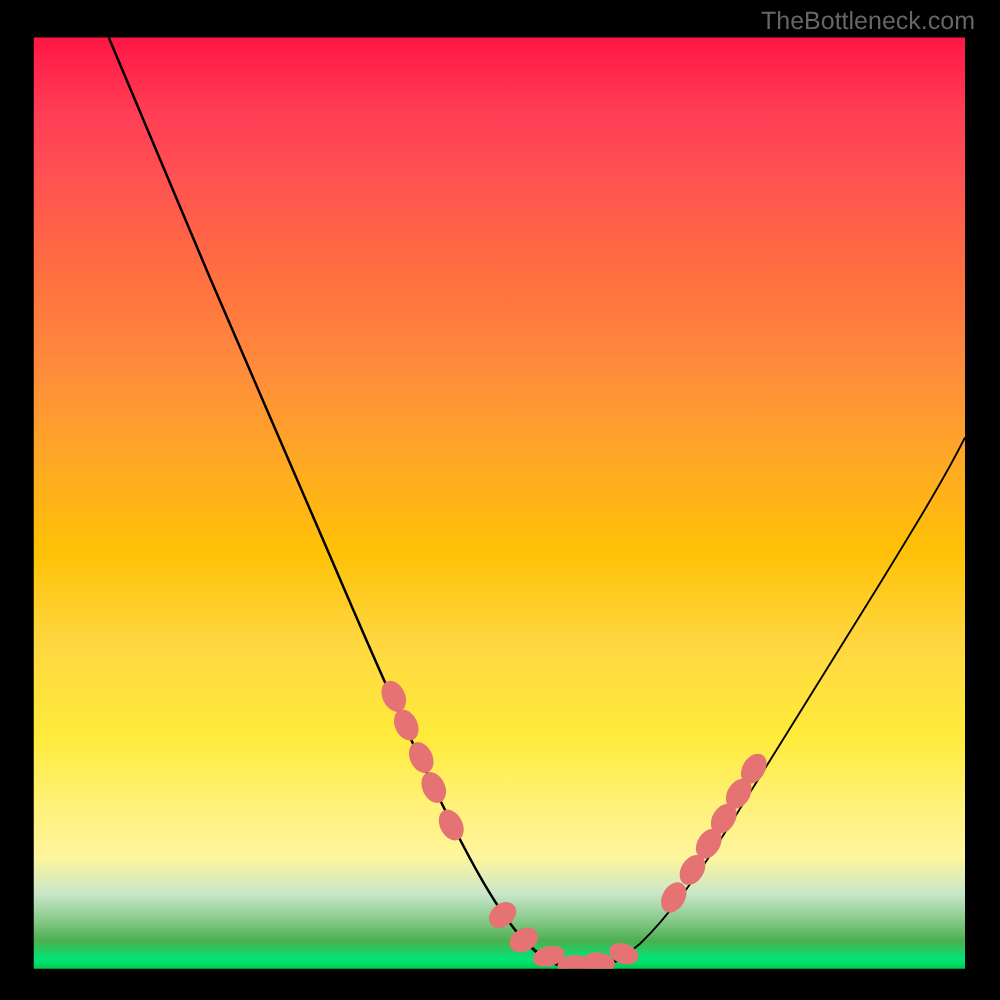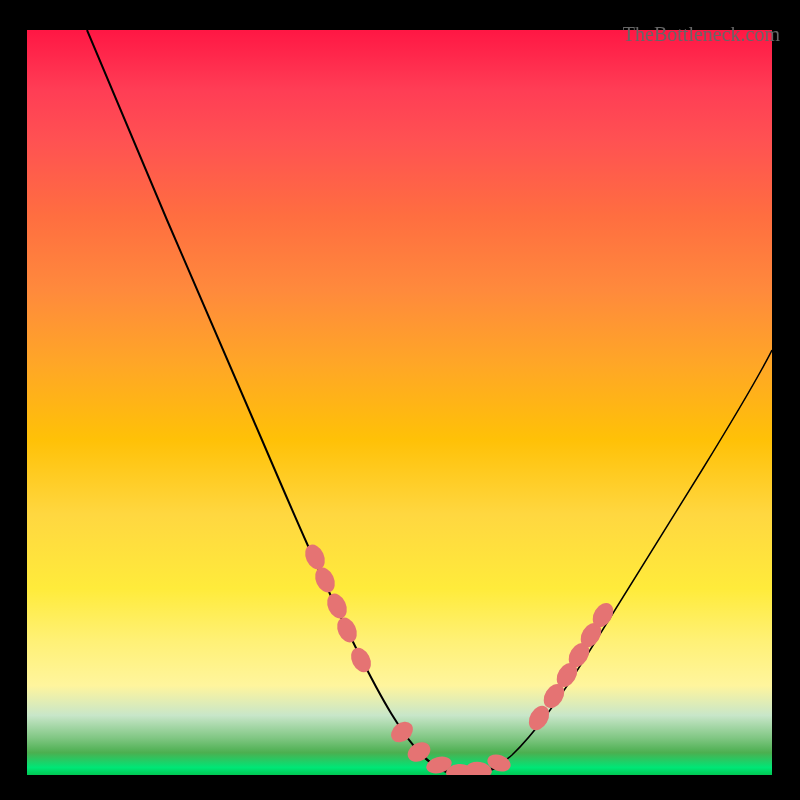--- a/index.html
+++ b/index.html
@@ -7,26 +7,25 @@
       padding: 0;
       width: 800px;
       height: 800px;
       background: black;
       position: relative;
       font-family: Arial, sans-serif;
       overflow: hidden;
     }
     .watermark {
       position: absolute;
-      top: 23px;
+      top: 6px;
       right: 20px;
       color: #666;
       font-size: 20px;
       z-index: 10;
-      font-family: Liberation Serif, serif;
     }
     .plot-area {
       position: absolute;
       left: 27px;
       top: 30px;
       width: 745px;
       height: 745px;
       background: linear-gradient(to bottom,
         #ff1744 0%,
         #ff3d55 8%,

